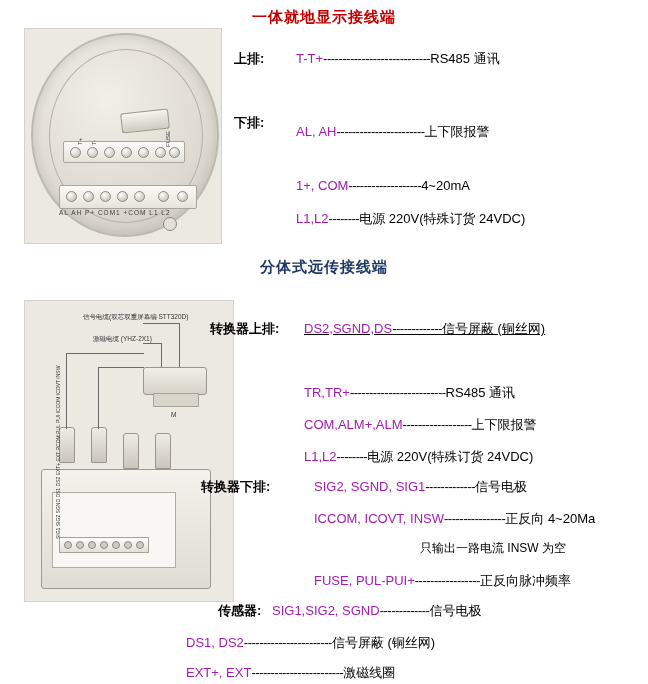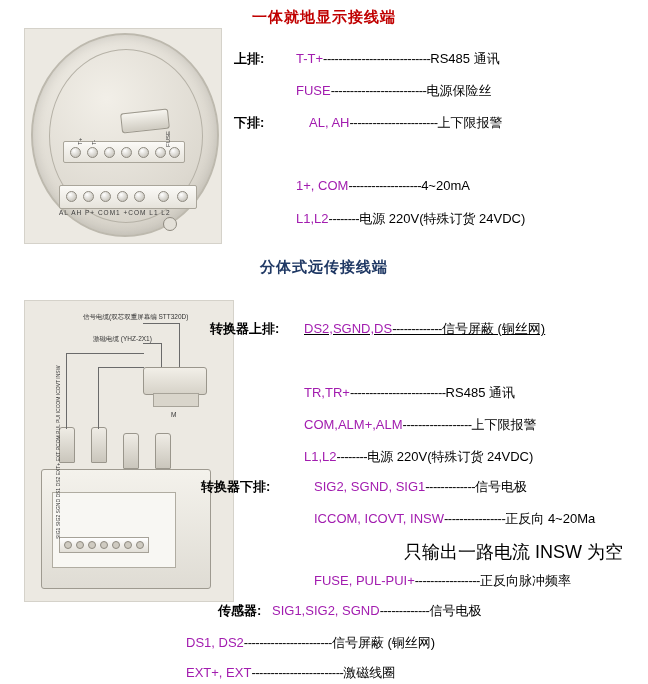--- a/index.html
+++ b/index.html
@@ -56,23 +56,24 @@
   }
   .row .lead {
     letter-spacing: -0.5px;
     color: #000;
   }
   .row .desc {
     color: #000;
   }
   .note {
     position: absolute;
-    font-size: 18px;
+    font-size: 12px;
     color: #000;
     white-space: nowrap;
+    margin-left: 16px;
   }
 
   
   .photo-top {
     position: absolute;
     left: 24px;
     top: 28px;
     width: 196px;
     height: 214px;
     background: #ece9e2;
@@ -290,29 +291,26 @@
   </div>
 
   <div class="row" style="left:234px; top:50px;">
     <span class="lbl">上排:</span>
   </div>
 
   <div class="row" style="left:296px; top:50px;">
     <span class="term">T-T+</span><span class="lead">----------------------------</span><span class="desc">RS485 通讯</span>
   </div>
 
-  <div class="row" style="left:296px; top:82px;">
-    <span class="term">FUSE</span><span class="lead">-------------------------</span><span class="desc">电源保险丝</span>
-  </div>
 
   <div class="row" style="left:234px; top:114px;">
     <span class="lbl">下排:</span>
   </div>
 
-  <div class="row" style="left:296px; top:114px;margin-left:13px;">
+  <div class="row" style="left:296px; top:123px;">
     <span class="term">AL, AH</span><span class="lead">-----------------------</span><span class="desc">上下限报警</span>
   </div>
 
 
   <div class="row" style="left:296px; top:178px;">
     <span class="term">1+,   COM</span><span class="lead">-------------------</span><span class="desc">4~20mA</span>
   </div>
 
   <div class="row" style="left:296px; top:210px;">
     <span class="term">L1,L2</span><span class="lead">--------</span><span class="desc">电源 220V(特殊订货 24VDC)</span>

